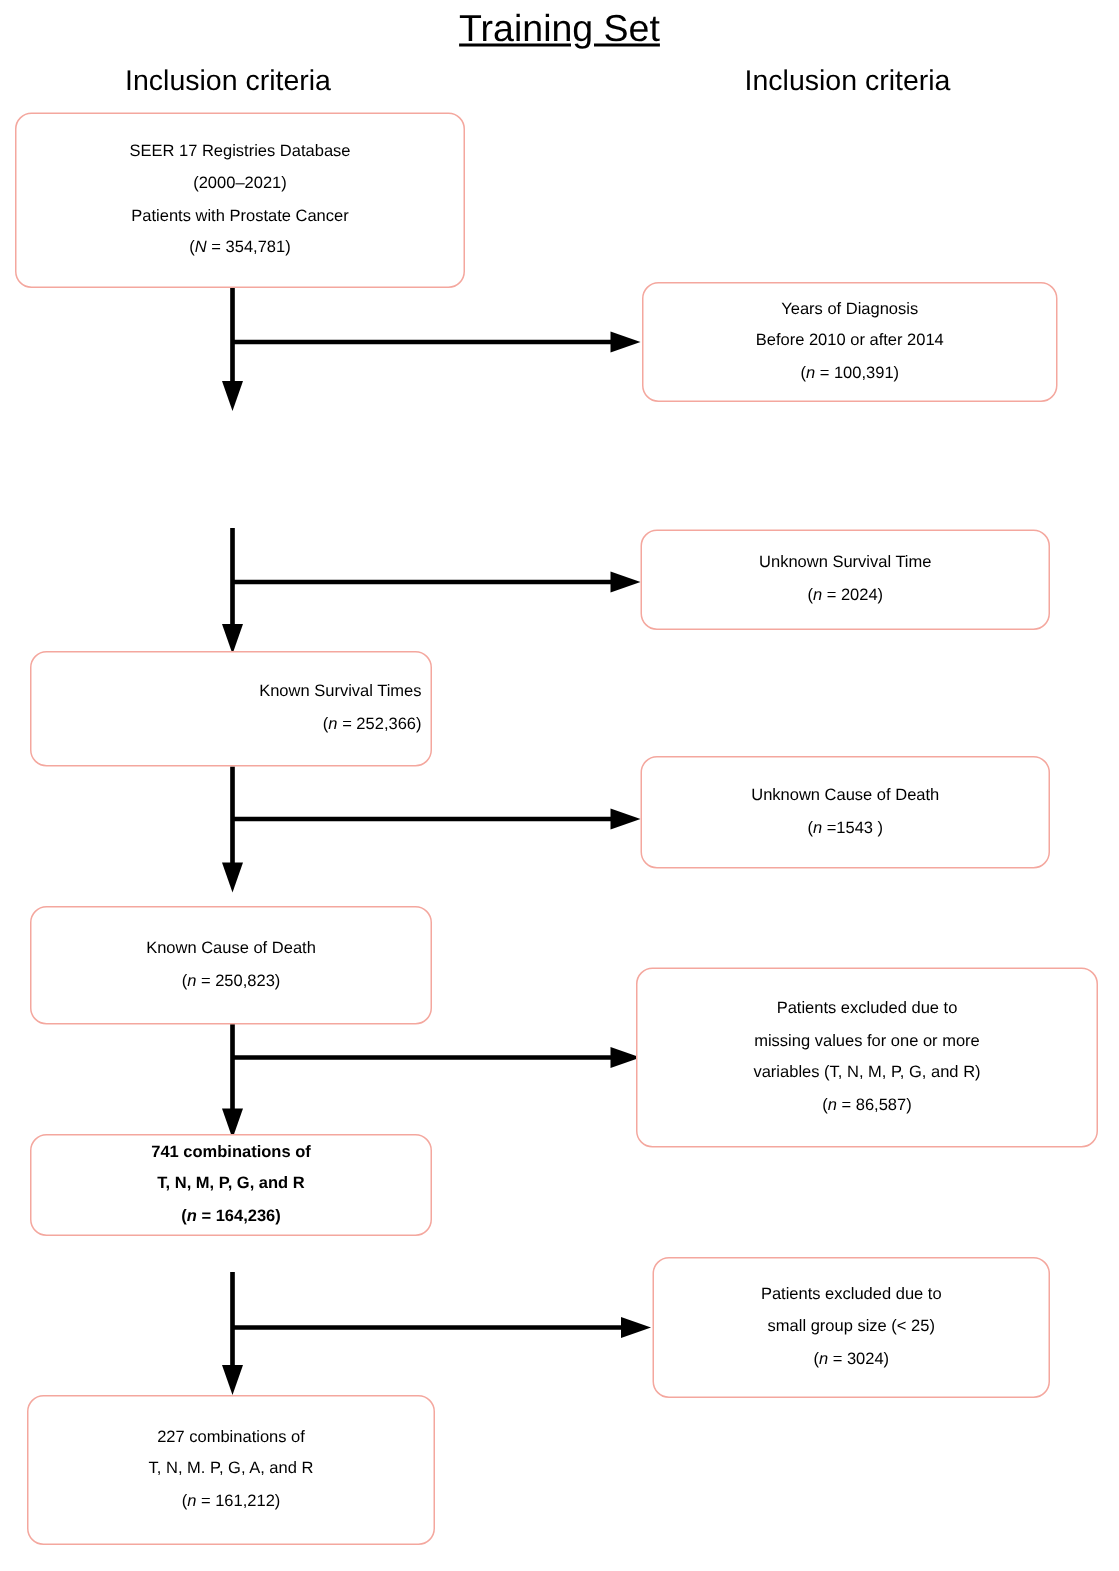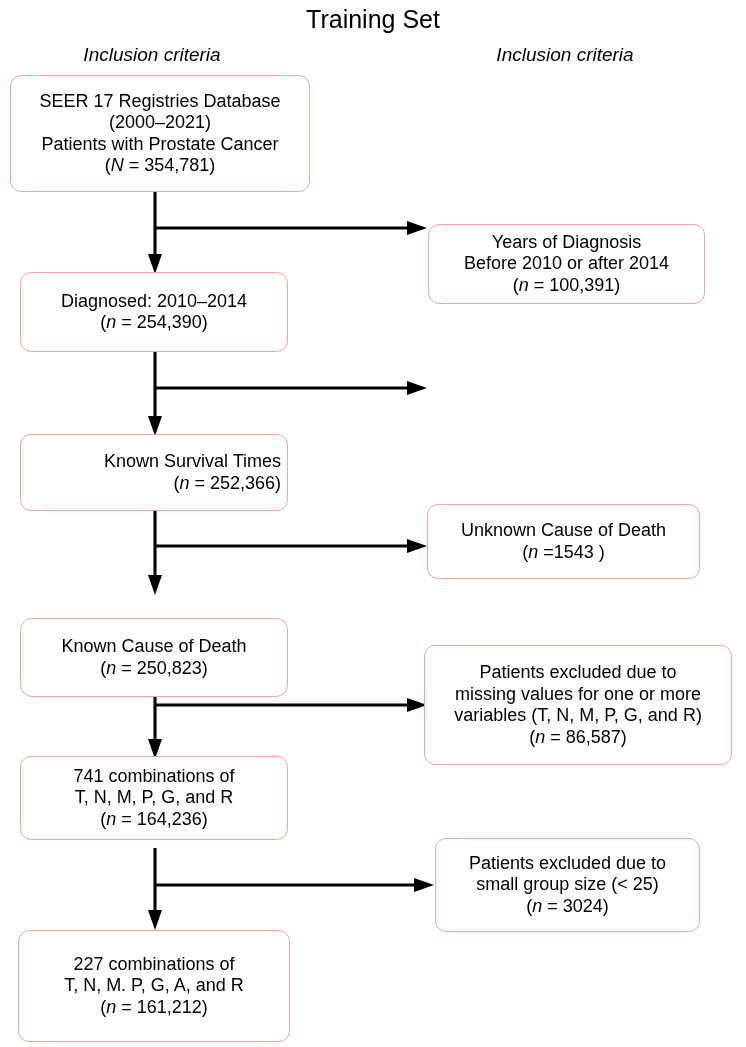--- a/index.html
+++ b/index.html
@@ -8,35 +8,36 @@
     font-family:"Liberation Sans", sans-serif;
     color:#000000;
     -webkit-font-smoothing:antialiased;
   }
   #stage{position:absolute;left:0;top:0;width:746px;height:1047px;}
 
   .title{
     position:absolute;left:0;top:4px;width:746px;
     text-align:center;font-size:25px;line-height:30px;
     letter-spacing:0px;
+    text-decoration:underline;
   }
   .colhead{
-    position:absolute;font-size:19px;line-height:22px;text-align:center;font-style:italic;
+    position:absolute;font-size:19px;line-height:22px;text-align:center;
   }
   #head-inclusion{left:32px;top:44px;width:240px;}
   #head-exclusion{left:445px;top:44px;width:240px;}
 
   .node{
     position:absolute;box-sizing:border-box;
     border:1.4px solid #f4a79e;
     border-radius:11px;
     background:#ffffff;
     display:flex;align-items:center;justify-content:center;
     text-align:center;
-    font-size:18px;line-height:21.5px;
+    font-size:11px;line-height:21.5px;
     padding:2px 6px;
   }
   .node .txt{display:block;width:100%;white-space:pre-line;}
   em{font-style:italic;}
 
   
   svg#wires{position:absolute;left:0;top:0;width:746px;height:1047px;overflow:visible;}
   .stem{stroke:#000;stroke-width:3.1px;fill:none;}
   .harm{stroke:#000;stroke-width:3.1px;fill:none;}
   .ahead{fill:#000;}
@@ -86,44 +87,44 @@
       <polygon class="ahead" points="155,930 148,910 162,910"></polygon>
       <path class="harm" d="M155,885 L421,885"></path>
       <polygon class="ahead" points="434,885 414,878 414,892"></polygon>
     </g>
   </svg>
 
   <div class="node" style="left:10px;top:75px;width:300px;height:117px;">
     <span class="txt">SEER 17 Registries Database<br>(2000–2021)<br>Patients with Prostate Cancer<br>(<em>N</em> = 354,781)</span>
   </div>
 
-  <div class="node" style="left:20px;top:272px;width:268px;height:80px;">
-    <span class="txt">Diagnosed: 2010–2014<br>(<em>n</em> = 254,390)</span>
-  </div>
 
   <div class="node" style="left:20px;top:434px;width:268px;height:77px;text-align:right;">
     <span class="txt">Known Survival Times<br>(<em>n</em> = 252,366)</span>
   </div>
 
-  <div class="node" style="left:20px;top:618px;width:268px;height:79px;border-radius:12px;">
+  <div class="node" style="left:20px;top:604px;width:268px;height:79px;">
     <span class="txt">Known Cause of Death<br>(<em>n</em> = 250,823)</span>
   </div>
 
-  <div class="node" style="left:20px;top:756px;width:268px;height:84px;">
+  <div class="node" style="left:20px;top:756px;width:268px;height:68px;font-weight:bold;">
     <span class="txt">741 combinations of<br>T, N, M, P, G, and R<br>(<em>n</em> = 164,236)</span>
   </div>
 
-  <div class="node" style="left:18px;top:930px;width:272px;height:112px;">
+  <div class="node" style="left:18px;top:930px;width:272px;height:100px;">
     <span class="txt">227 combinations of<br>T, N, M. P, G, A, and R<br>(<em>n</em> = 161,212)</span>
   </div>
 
-  <div class="node" style="left:428px;top:188px;width:277px;height:80px;margin-top:36px;">
+  <div class="node" style="left:428px;top:188px;width:277px;height:80px;">
     <span class="txt">Years of Diagnosis<br>Before 2010 or after 2014<br>(<em>n</em> = 100,391)</span>
   </div>
 
+  <div class="node" style="left:427px;top:353px;width:273px;height:67px;">
+    <span class="txt">Unknown Survival Time<br>(<em>n</em> = 2024)</span>
+  </div>
 
   <div class="node" style="left:427px;top:504px;width:273px;height:75px;">
     <span class="txt">Unknown Cause of Death<br>(<em>n</em> =1543 )</span>
   </div>
 
   <div class="node" style="left:424px;top:645px;width:308px;height:120px;">
     <span class="txt">Patients excluded due to<br>missing values for one or more<br>variables (T, N, M, P, G, and R)<br>(<em>n</em> = 86,587)</span>
   </div>
 
   <div class="node" style="left:435px;top:838px;width:265px;height:94px;">

